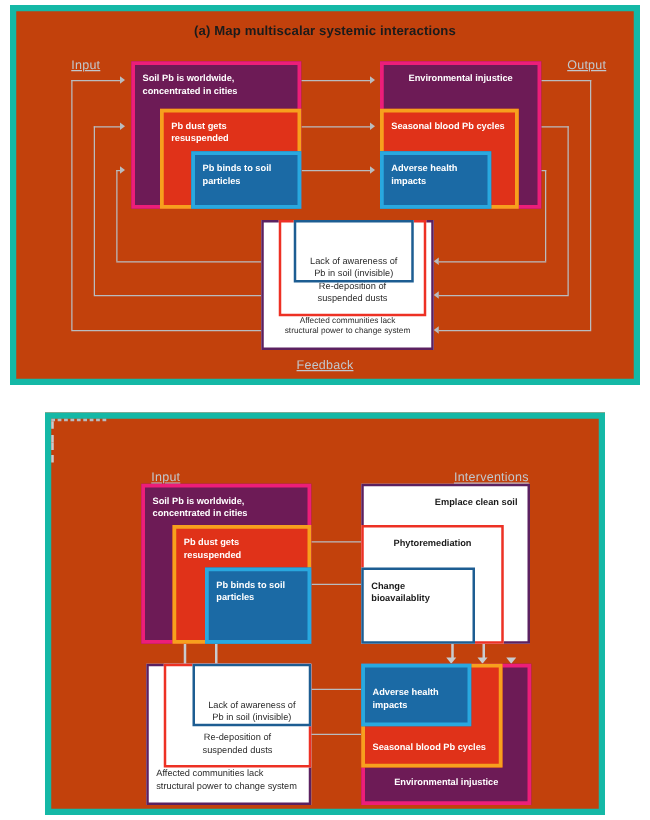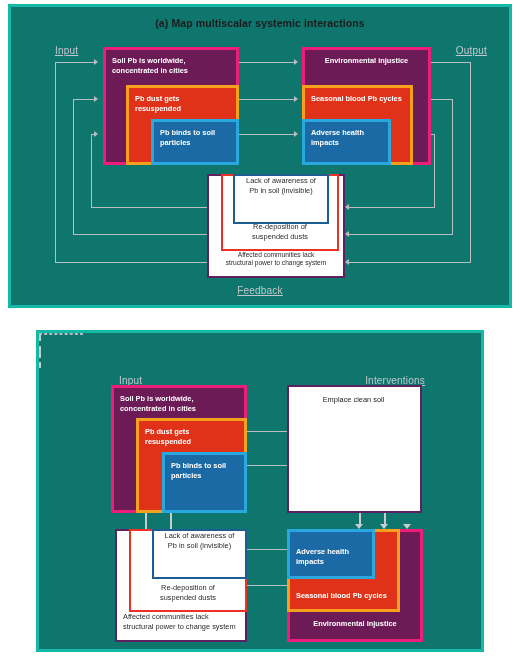--- a/index.html
+++ b/index.html
@@ -10,22 +10,22 @@
   }
   #root {
     width: 520px; height: 656px;
     position: relative;
     background: #ffffff;
     overflow: hidden;
   }
 
   .panel {
     position: absolute;
-    background: #0f766e;
-    border: 3px solid #14b8a6;
+    background: #c2410c;
+    border: 5px solid #14b8a6;
   }
   #panel-a { left: 8px;  top: 4px;   width: 504px; height: 304px; }
   #panel-b { left: 36px; top: 330px; width: 448px; height: 322px; }
 
   .panel-title {
     position: absolute; left: 0; right: 0;
     text-align: center;
     font-size: 10.5px;
     font-weight: bold;
     color: #1b1b1b;
@@ -41,32 +41,32 @@
     letter-spacing: .2px;
     white-space: nowrap;
     text-decoration: underline;
   }
 
   
   .box {
     position: absolute;
     border-style: solid;
     display: flex;
-    align-items: flex-start;
+    align-items: flex-end;
   }
   .box > .box-label {
     font-size: 7.4px;
     line-height: 1.32;
     padding: 0 6px;
     width: 100%;
   }
   .filled > .box-label { font-weight: bold; color: #ffffff; }
   .outlined { background: #ffffff; }
   .outlined > .box-label { font-weight: normal; color: #2b2b2b; }
-  .outlined.bold-label > .box-label { font-weight: normal; color: #1b1b1b; text-align: center; }
+  .outlined.bold-label > .box-label { font-weight: bold; color: #1b1b1b; }
 
   .lab-left   > .box-label { text-align: left; }
   .lab-center > .box-label { text-align: center; }
   .lab-right  > .box-label { text-align: right; }
 
   .al-top    { align-items: flex-start; }
   .al-top    > .box-label { padding-top: 6px; }
 
   
   .ln { position: absolute; background: #b9bcc0; }
@@ -213,20 +213,26 @@
     <div class="box filled lab-left al-top" style="left: 97px; top: 85px; width: 111px; height: 95px; border-width: 3px; border-color: rgb(247, 160, 29); background-color: rgb(224, 50, 25);">
       <span class="box-label">Pb dust gets<br>resuspended</span>
     </div>
     <div class="box filled lab-left al-top" style="left: 123px; top: 119px; width: 85px; height: 61px; border-width: 3px; border-color: rgb(41, 168, 223); background-color: rgb(27, 106, 165);">
       <span class="box-label">Pb binds to soil<br>particles</span>
     </div>
 
     <div class="box outlined bold-label lab-right" style="left: 248px; top: 52px; width: 135px; height: 128px; border-width: 2px; align-items: flex-start; border-color: rgb(91, 33, 96);">
       <span class="box-label" style="padding-top:8px; padding-right:8px;">Emplace clean soil</span>
     </div>
+    <div class="box outlined bold-label lab-center" style="left: 248px; top: 85px; width: 114px; height: 95px; border-width: 2px; align-items: flex-start; border-color: rgb(237, 49, 36);">
+      <span class="box-label" style="padding-top:8px;">Phytoremediation</span>
+    </div>
+    <div class="box outlined bold-label lab-left" style="left: 248px; top: 119px; width: 91px; height: 61px; border-width: 2px; align-items: flex-start; border-color: rgb(29, 93, 146);">
+      <span class="box-label" style="padding-top:8px;">Change<br>bioavailablity</span>
+    </div>
 
     <div class="box outlined lab-left" style="left: 76px; top: 196px; width: 132px; height: 113px; border-width: 2px; align-items: flex-end; border-color: rgb(91, 33, 96);">
       <span class="box-label" style="padding-bottom:8px;">Affected communities lack<br>structural power to change system</span>
     </div>
     <div class="box outlined lab-center" style="left: 90px; top: 196px; width: 118px; height: 83px; border-width: 2px; align-items: flex-end; border-color: rgb(237, 49, 36);">
       <span class="box-label" style="padding-bottom:7px;">Re-deposition of<br>suspended dusts</span>
     </div>
     <div class="box outlined lab-center" style="left: 113px; top: 196px; width: 95px; height: 50px; border-width: 2px; border-color: rgb(29, 93, 146);">
       <span class="box-label">Lack of awareness of<br>Pb in soil (invisible)</span>
     </div>

